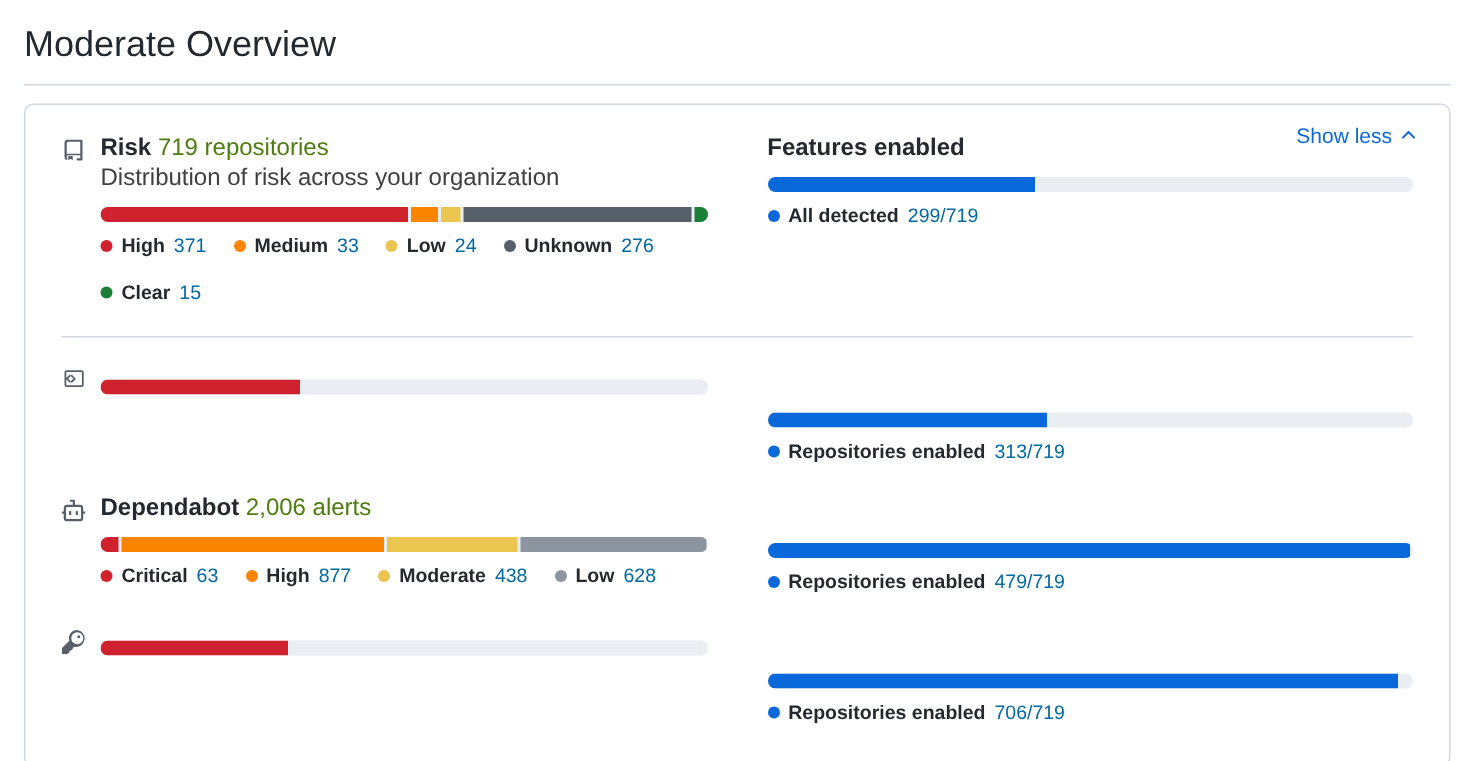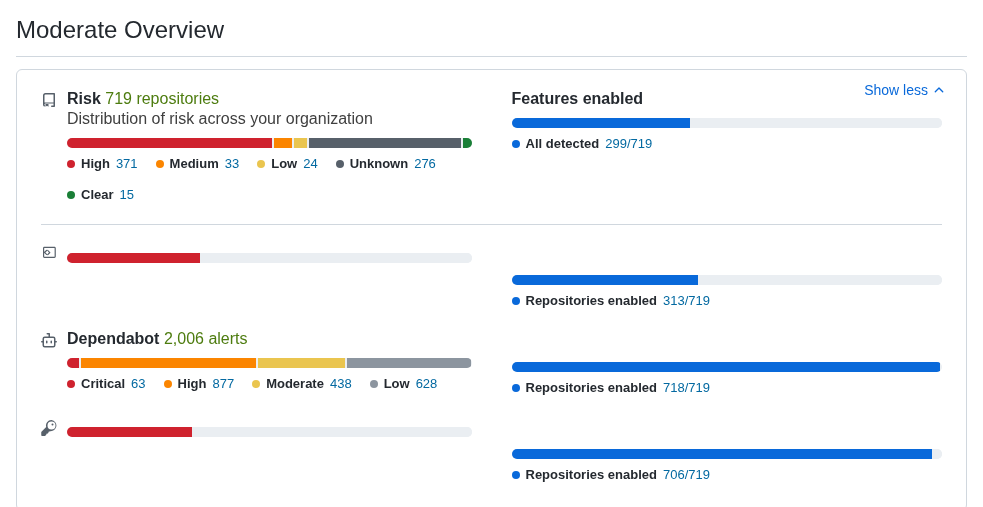--- a/index.html
+++ b/index.html
@@ -272,21 +272,21 @@
         <div class="sec-body">
           <div class="sec-title" style="height:22px"></div>
           <div class="bar">
               <div class="seg" style="width: 99.9%; background: rgb(9, 105, 218);"></div>
               <div class="seg" style="width: 0.1%; background: rgb(234, 238, 242);"></div>
             </div>
           <div class="legend">
               <div class="legend-item">
                 <span class="dot" style="background: rgb(9, 105, 218);"></span>
                 <span class="legend-label">Repositories enabled</span>
-                <span class="legend-val">718/719</span>
+                <span class="legend-val">479/719</span>
               </div>
             </div>
         </div>
       </div>
     </div>
   </div>
 
   <div class="cols" style="margin-top:14px">
     <div class="col">
       <div class="section">

